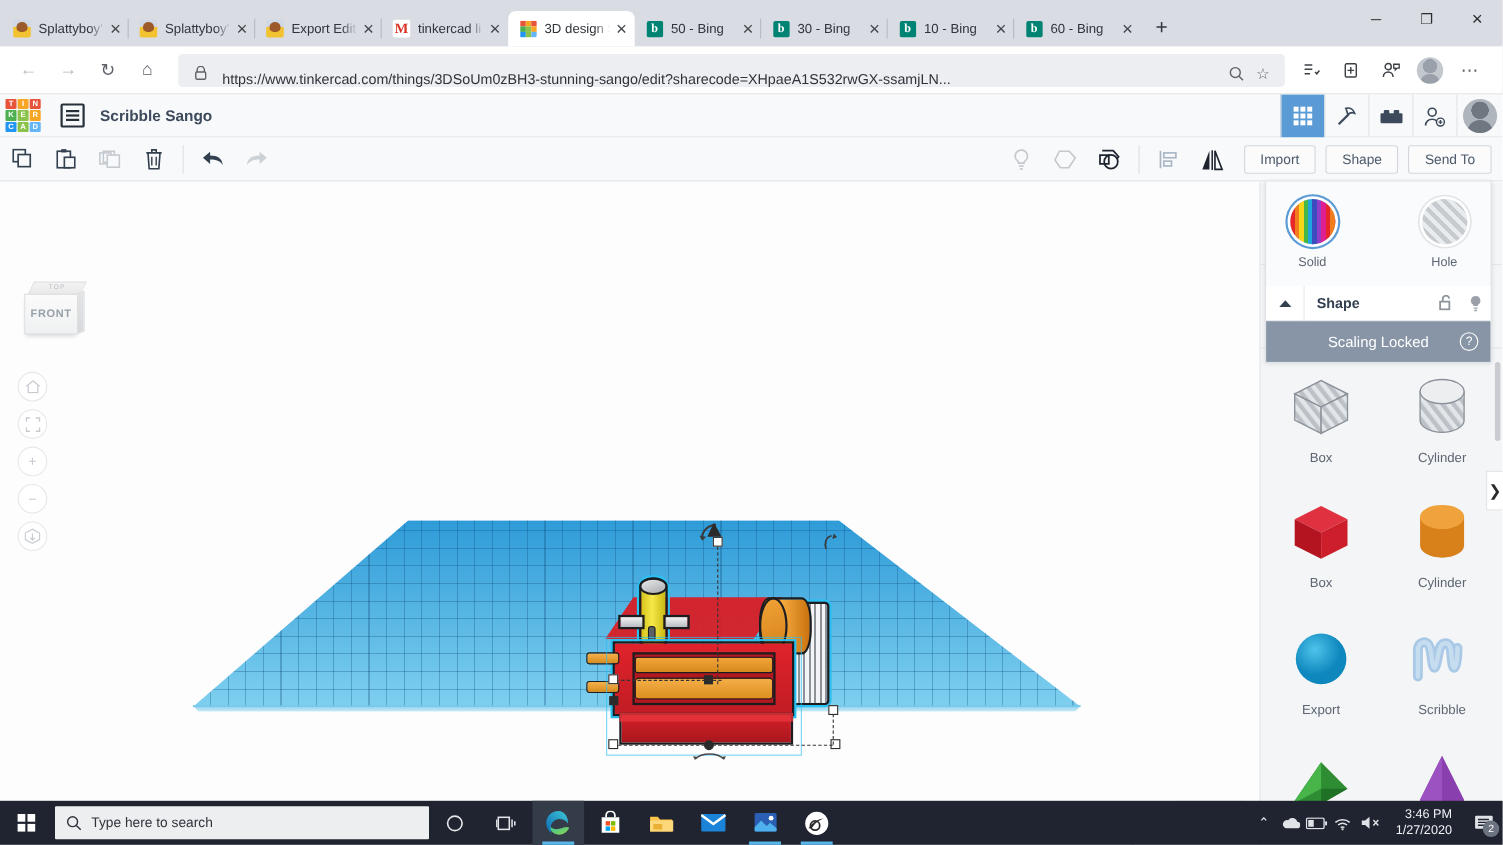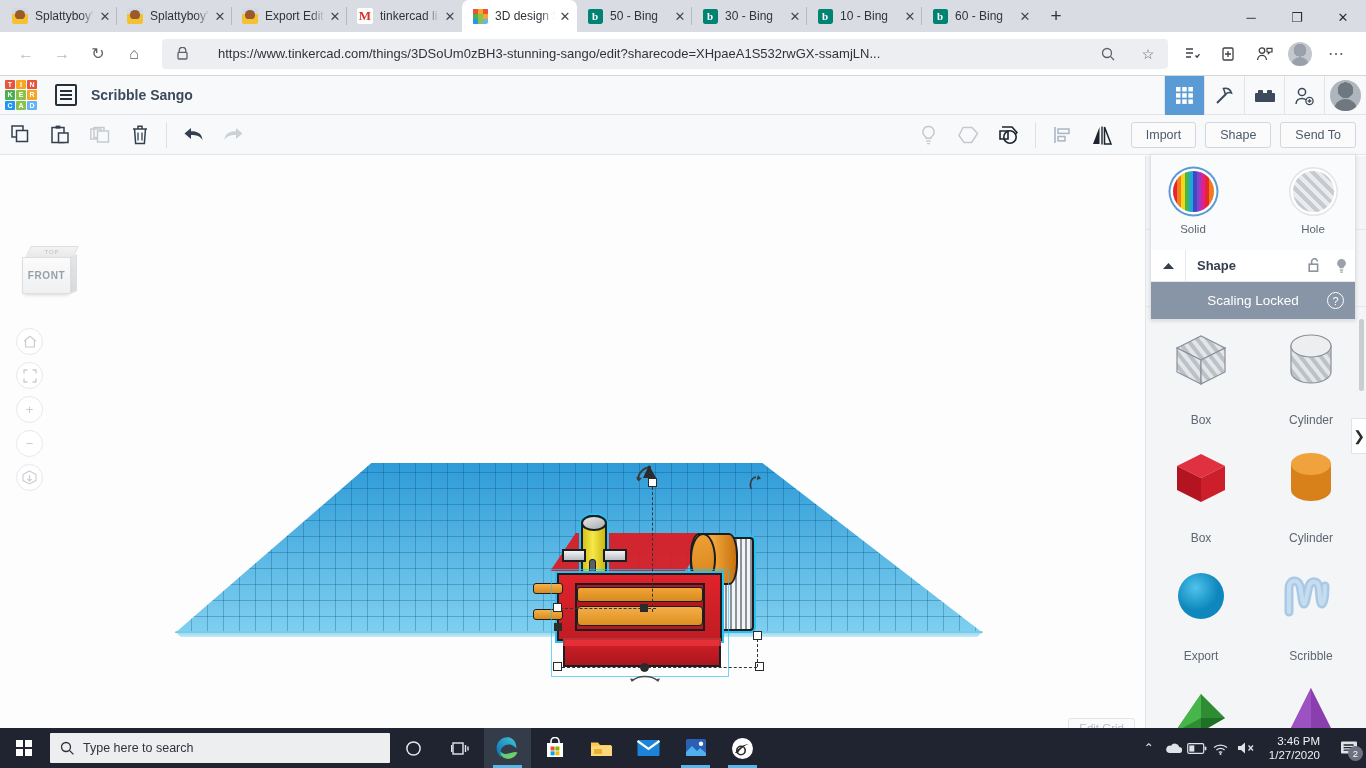--- a/index.html
+++ b/index.html
@@ -8,21 +8,21 @@
     width: 1366px; height: 768px;
     overflow: hidden;
     font-family: "Liberation Sans", sans-serif;
     background: #ffffff;
   }
 
   
   #browser-chrome { width: 1366px; background: #dadce3; }
 
   #tabstrip {
-    height: 32px; display: flex; align-items: flex-end;
+    height: 42px; display: flex; align-items: flex-end;
     background: #dadce3; padding-left: 2px; position: relative;
   }
   .tab {
     height: 32px; width: 115px; display: flex; align-items: center;
     padding: 0 4px 0 10px; position: relative; flex: 0 0 auto;
     border-radius: 7px 7px 0 0;
   }
   .tab.inactive { background: transparent; }
   .tab.inactive + .tab.inactive::before,
   .tab.inactive::before {
@@ -95,23 +95,22 @@
     padding: 0 10px; border-bottom: 1px solid #d6d6d6;
   }
   .navbtn {
     width: 32px; height: 32px; display: flex; align-items: center;
     justify-content: center; color: #5e6168; font-size: 16px;
     margin-right: 4px; border-radius: 4px;
   }
   .navbtn.disabled { color: #b9bcc2; }
   #omnibox {
     flex: 1 1 auto; height: 30px; background: #eceef1; border-radius: 4px;
-    display: flex; align-items: center; padding: 0 8px; margin: 0 8px;
+    display: flex; align-items: flex-end; padding: 0 8px; margin: 0 8px;
     min-width: 0;
-    gap: 16px;
   }
   #omni-url {
     flex: 1 1 auto; font-size: 13px; color: #303338; white-space: nowrap;
     overflow: hidden; text-overflow: ellipsis; margin-left: 8px;
   }
   .omni-ic {
     width: 24px; height: 24px; display: flex; align-items: center;
     justify-content: center; color: #5e6168; font-size: 14px; flex: 0 0 24px;
   }
   #avatar-nav {
@@ -352,21 +351,21 @@
     position: absolute; right: 11px; top: 22px; width: 0; height: 0;
     border-left: 6px solid transparent; border-right: 6px solid transparent;
     border-top: 7px solid #2b2b2b;
   }
   #sb-grid {
     border-top: 1px solid #e4e6e8; padding: 14px 0 0;
     display: grid; grid-template-columns: 1fr 1fr; row-gap: 12px;
     position: absolute; left: 0; right: 0; top: 150px; bottom: 0; overflow: hidden;
   }
   .sb-item { text-align: center; }
-  .sb-item .name { font-size: 12px; color: #5d6672; display: block; margin-top: 16px; }
+  .sb-item .name { font-size: 12px; color: #5d6672; display: block; margin-top: 2px; }
   .sb-thumb { height: 76px; display: flex; align-items: center; justify-content: center; }
   #sb-scroll {
     position: absolute; right: 2px; top: 163px; width: 5px; height: 72px;
     background: #c9ccd0; border-radius: 3px;
   }
 
   
   #taskbar {
     position: absolute; left: 0; bottom: 0; width: 1366px; height: 40px;
     background: #1f2430; display: flex; align-items: center;

